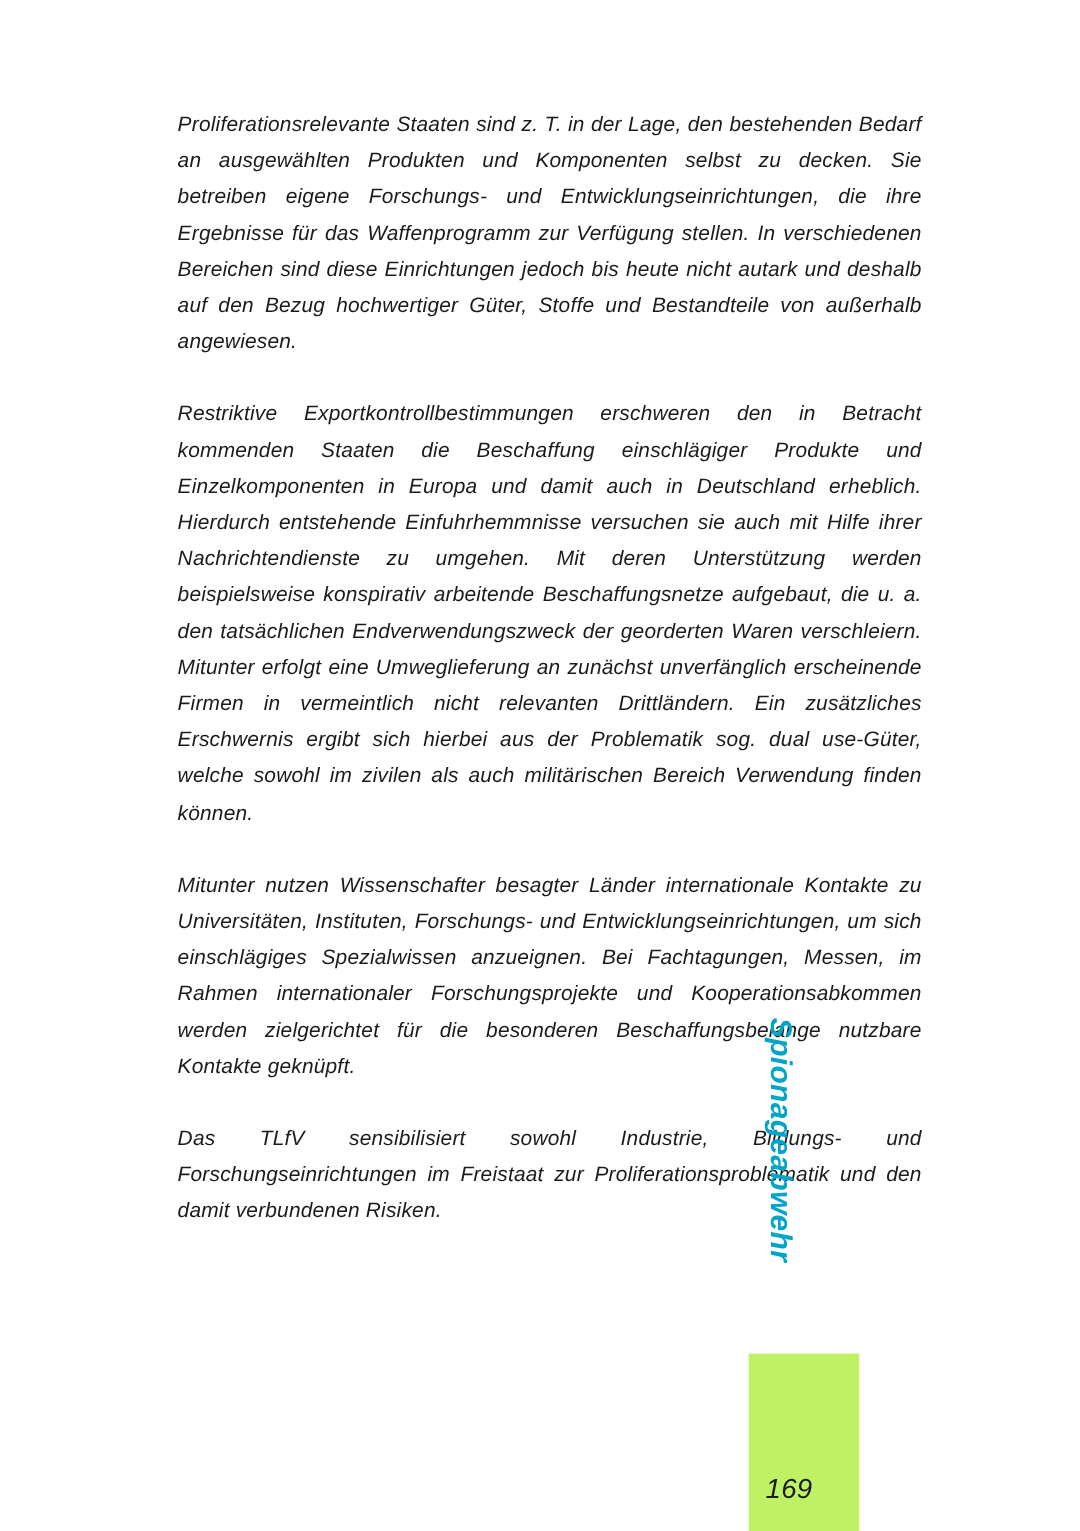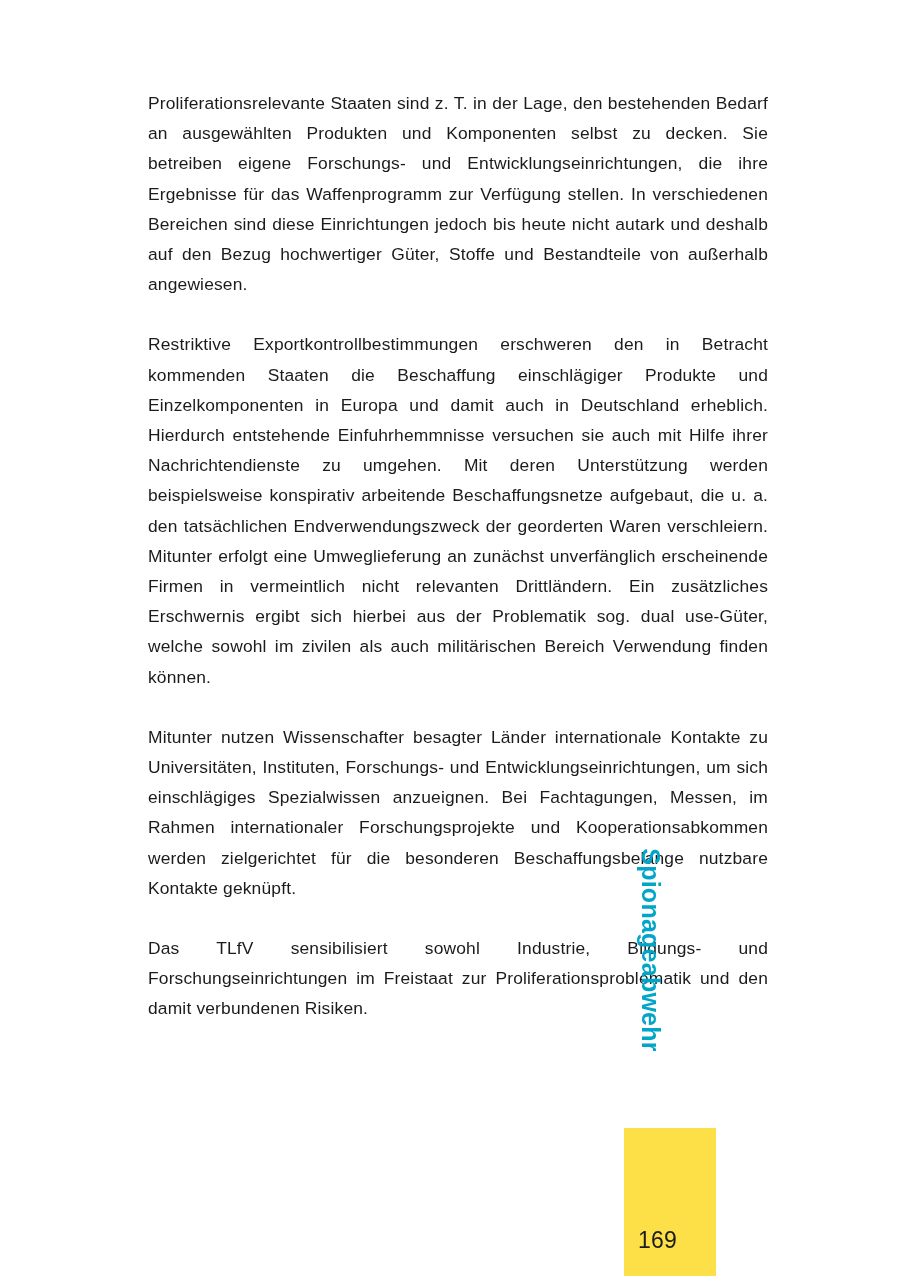--- a/index.html
+++ b/index.html
@@ -12,20 +12,21 @@
     background: #ffffff;
     font-family: "Liberation Sans", sans-serif;
     color: #1a1a1a;
     position: relative;
     overflow: hidden;
   }
   .page {
     position: relative;
     width: 716px;
     height: 1276px;
+    font-style: italic;
   }
   .content {
     position: absolute;
     left: 148px;
     top: 88px;
     width: 620px;
   }
   .para {
     font-size: 17.4px;
     line-height: 30.2px;
@@ -57,21 +58,21 @@
     font-weight: bold;
     color: #00a5c8;
     letter-spacing: 0.01em;
   }
   .page-number-block {
     position: absolute;
     right: 0;
     top: 1128px;
     width: 92px;
     height: 148px;
-    background: #fde047;
+    background: #bef264;
   }
   .page-number {
     position: absolute;
     left: 14px;
     bottom: 22px;
     font-size: 23px;
     color: #1b1b1b;
     letter-spacing: 0.01em;
   }
 </style>

